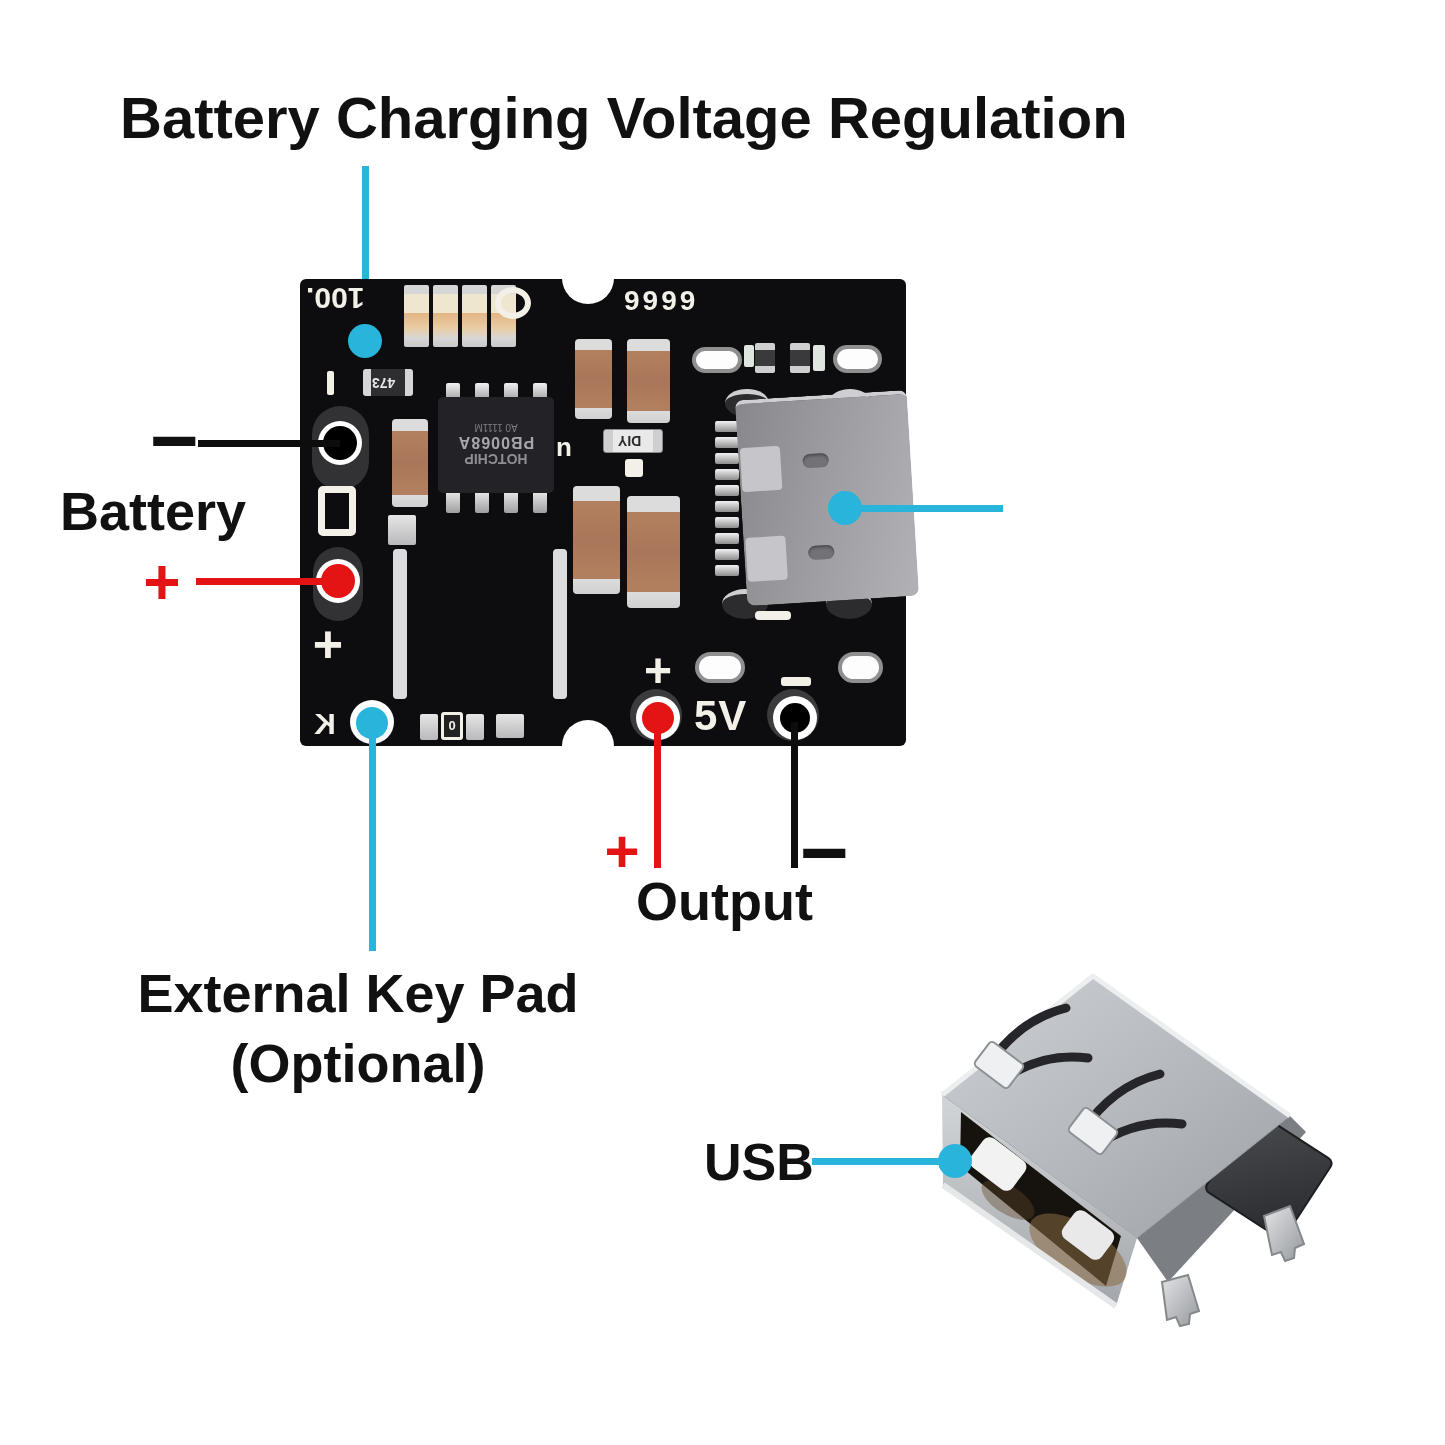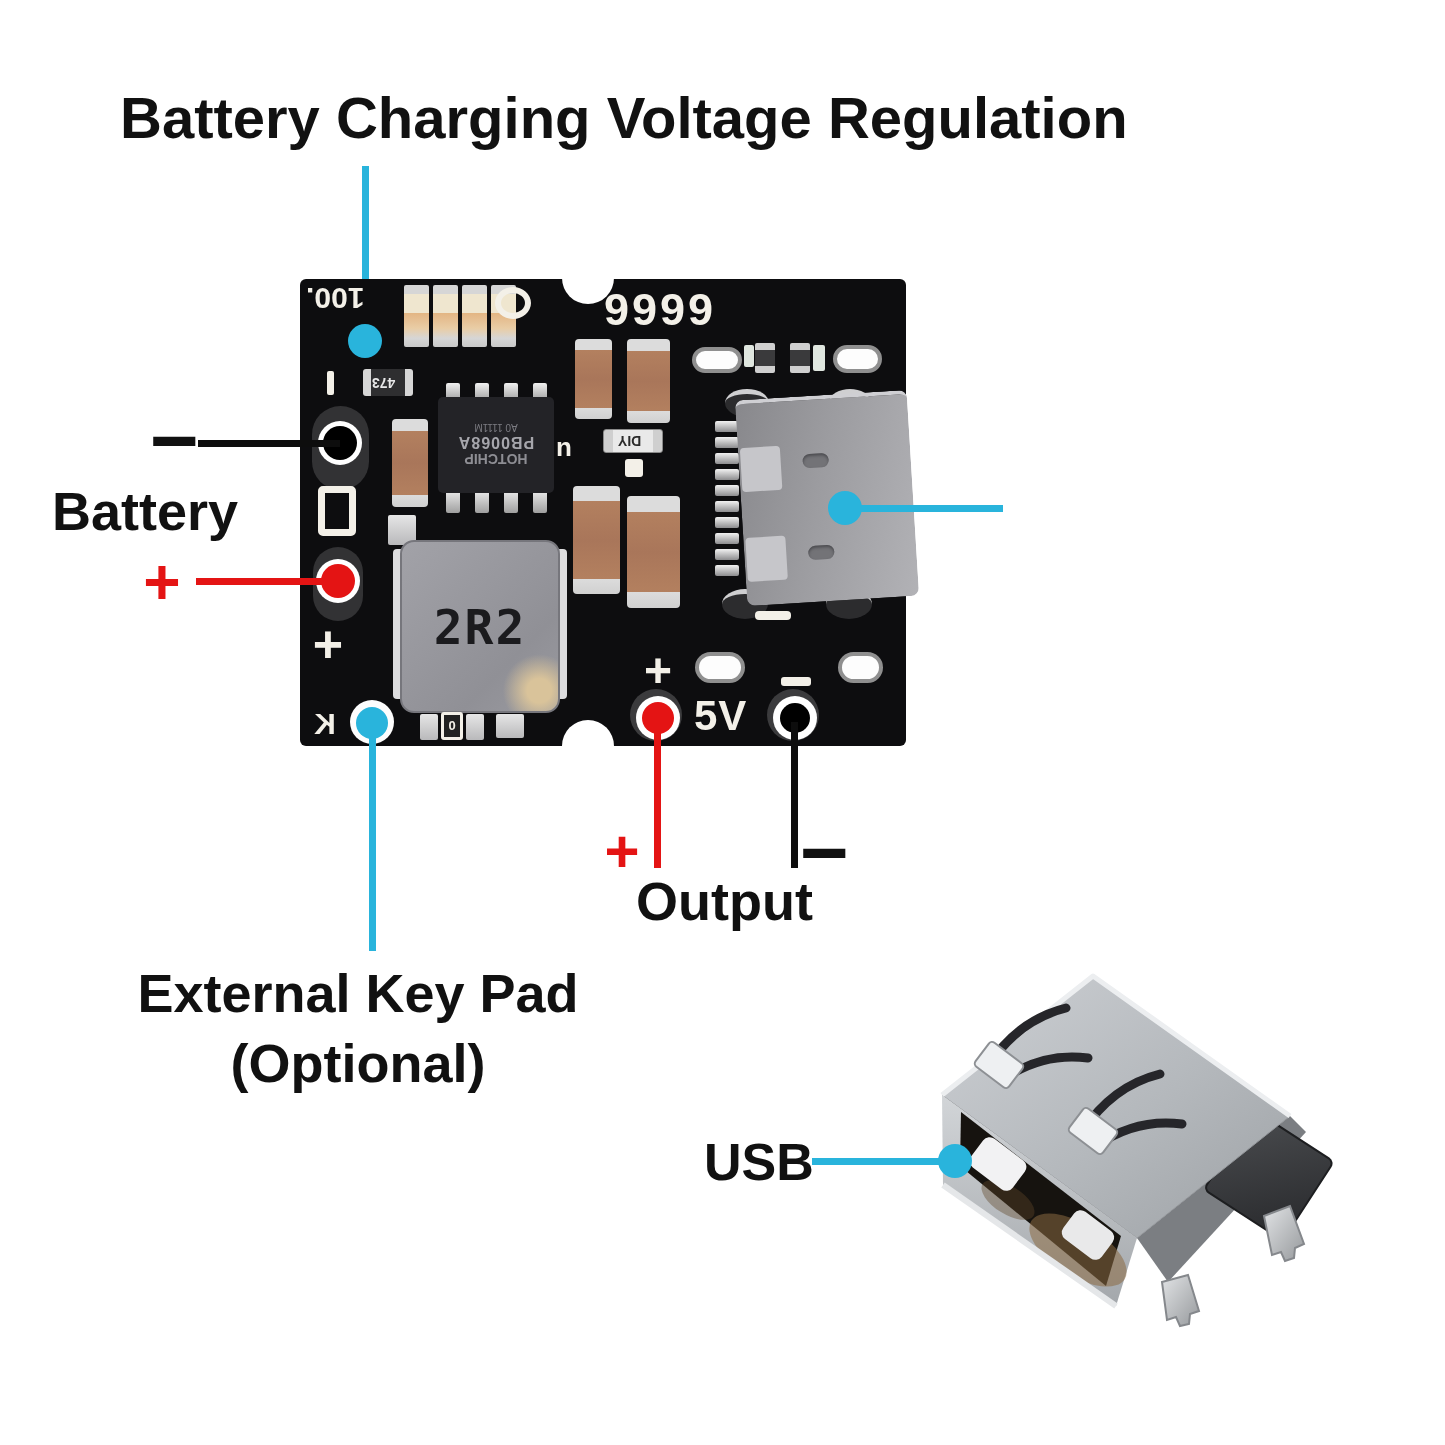--- a/index.html
+++ b/index.html
@@ -37,21 +37,21 @@
 
     <div class="silk" style="left:6px;top:4px;font-size:30px;transform:rotate(180deg);">100.</div>
 
     <div class="led" style="left:104px;top:6px;"></div>
     <div class="led" style="left:133px;top:6px;"></div>
     <div class="led" style="left:162px;top:6px;"></div>
     <div class="led" style="left:191px;top:6px;"></div>
 
     <div style="position:absolute;left:195px;top:8px;width:36px;height:32px;border:6px solid #f3f0e8;border-radius:50%;box-sizing:border-box;"></div>
 
-    <div class="silk" style="left:304px;top:8px;font-size:45px;letter-spacing:3px;">9999</div>
+    <div class="silk" style="left:324px;top:8px;font-size:28px;letter-spacing:3px;">9999</div>
 
     <div class="oval" style="left:392px;top:68px;width:50px;height:26px;"></div>
     <div class="oval" style="left:533px;top:66px;width:49px;height:28px;"></div>
     <div style="position:absolute;left:455px;top:64px;width:20px;height:30px;background:linear-gradient(180deg,#cfcfcf 0 22%,#3a3a3c 22% 78%,#cfcfcf 78%);border-radius:2px;"></div>
     <div style="position:absolute;left:490px;top:64px;width:20px;height:30px;background:linear-gradient(180deg,#cfcfcf 0 22%,#3a3a3c 22% 78%,#cfcfcf 78%);border-radius:2px;"></div>
     <div style="position:absolute;left:444px;top:66px;width:10px;height:22px;background:#dfe6df;border-radius:2px;"></div>
     <div style="position:absolute;left:513px;top:66px;width:12px;height:26px;background:#dfe6df;border-radius:2px;"></div>
 
     <div style="position:absolute;left:27px;top:92px;width:7px;height:24px;background:#f3f0e8;border-radius:2px;"></div>
 
@@ -86,23 +86,20 @@
     <div class="smallcomp" style="left:88px;top:236px;width:28px;height:30px;"></div>
 
     <div style="position:absolute;left:303px;top:150px;width:60px;height:24px;background:linear-gradient(90deg,#cfcfcf 0 15%,#e9e9e9 15% 85%,#cfcfcf 85%);border:1px solid #8a8a8a;border-radius:3px;box-sizing:border-box;">
       <div style="position:absolute;left:14px;top:3px;font-size:14px;font-weight:bold;color:#2b2b2b;transform:rotate(180deg);">DIY</div>
     </div>
     <div class="silk" style="left:256px;top:155px;font-size:26px;">n</div>
     <div style="position:absolute;left:325px;top:180px;width:18px;height:18px;background:#f3f0e8;border-radius:3px;"></div>
 
     <div style="position:absolute;left:93px;top:270px;width:14px;height:150px;background:#dcdcde;border-radius:4px;"></div>
     <div style="position:absolute;left:253px;top:270px;width:14px;height:150px;background:#dcdcde;border-radius:4px;"></div>
-    <div style="position:absolute;left:100px;top:261px;width:160px;height:173px;border-radius:14px;border:2px solid #76767c;box-sizing:border-box;display:flex;align-items:center;justify-content:center;background:radial-gradient(circle at 88% 88%,#d9c39a 0 6%,rgba(0,0,0,0) 18%),linear-gradient(135deg,#a2a2a8,#909096 70%,#9a9aa0);">
-      <div style="font-family:'DejaVu Sans Mono',monospace;font-weight:bold;font-size:48px;color:#1b1b1e;letter-spacing:2px;">2R2</div>
-    </div>
 
     <div class="silk" style="left:14px;top:430px;font-size:30px;transform:scaleX(-1);">K</div>
     <div class="smallcomp" style="left:120px;top:435px;width:18px;height:26px;"></div>
     <div style="position:absolute;left:141px;top:433px;width:22px;height:28px;background:#222;border:3px solid #f3f0e8;border-radius:3px;box-sizing:border-box;text-align:center;">
       <span style="font-size:13px;font-weight:bold;color:#f3f0e8;line-height:22px;">0</span>
     </div>
     <div class="smallcomp" style="left:166px;top:435px;width:18px;height:26px;"></div>
     <div class="smallcomp" style="left:196px;top:435px;width:28px;height:24px;"></div>
 
     <div class="silk" style="left:338px;top:370px;width:40px;height:44px;font-size:48px;line-height:44px;text-align:center;">+</div>
@@ -148,21 +145,21 @@
   <div class="dot" style="left:348px;top:324px;width:34px;height:34px;background:#29b4dc;"></div>
   <div class="dot" style="left:356px;top:707px;width:32px;height:32px;background:#29b4dc;"></div>
   <div class="dot" style="left:828px;top:491px;width:34px;height:34px;background:#29b4dc;"></div>
   <div class="dot" style="left:636px;top:696px;width:44px;height:44px;background:#fff;"></div>
   <div class="dot" style="left:642px;top:702px;width:32px;height:32px;background:#e41414;"></div>
   <div class="dot" style="left:773px;top:696px;width:44px;height:44px;background:#fff;"></div>
   <div class="dot" style="left:780px;top:703px;width:30px;height:30px;background:#000;"></div>
 
   <div class="t" style="left:148px;top:402px;width:52px;height:76px;font-size:84px;line-height:76px;text-align:center;">−</div>
   <div class="line" style="left:198px;top:440px;width:142px;height:7px;background:#0d0d0d;"></div>
-  <div class="t" style="left:52px;top:480px;font-size:54px;">Battery</div>
+  <div class="t" style="left:60px;top:480px;font-size:54px;">Battery</div>
   <div class="t" style="left:138px;top:550px;width:48px;height:64px;font-size:64px;line-height:64px;text-align:center;color:#e41414;">+</div>
   <div class="line" style="left:196px;top:578px;width:142px;height:7px;background:#e41414;"></div>
 
   <div class="line" style="left:845px;top:505px;width:158px;height:7px;background:#29b4dc;"></div>
 
   <div class="line" style="left:654px;top:722px;width:7px;height:146px;background:#e41414;"></div>
   <div class="line" style="left:791px;top:722px;width:7px;height:146px;background:#0d0d0d;"></div>
   <div class="t" style="left:600px;top:820px;width:44px;height:64px;font-size:60px;line-height:64px;text-align:center;color:#e41414;">+</div>
   <div class="t" style="left:798px;top:812px;width:52px;height:80px;font-size:84px;line-height:80px;text-align:center;">−</div>
   <div class="t" style="left:636px;top:870px;font-size:54px;">Output</div>

